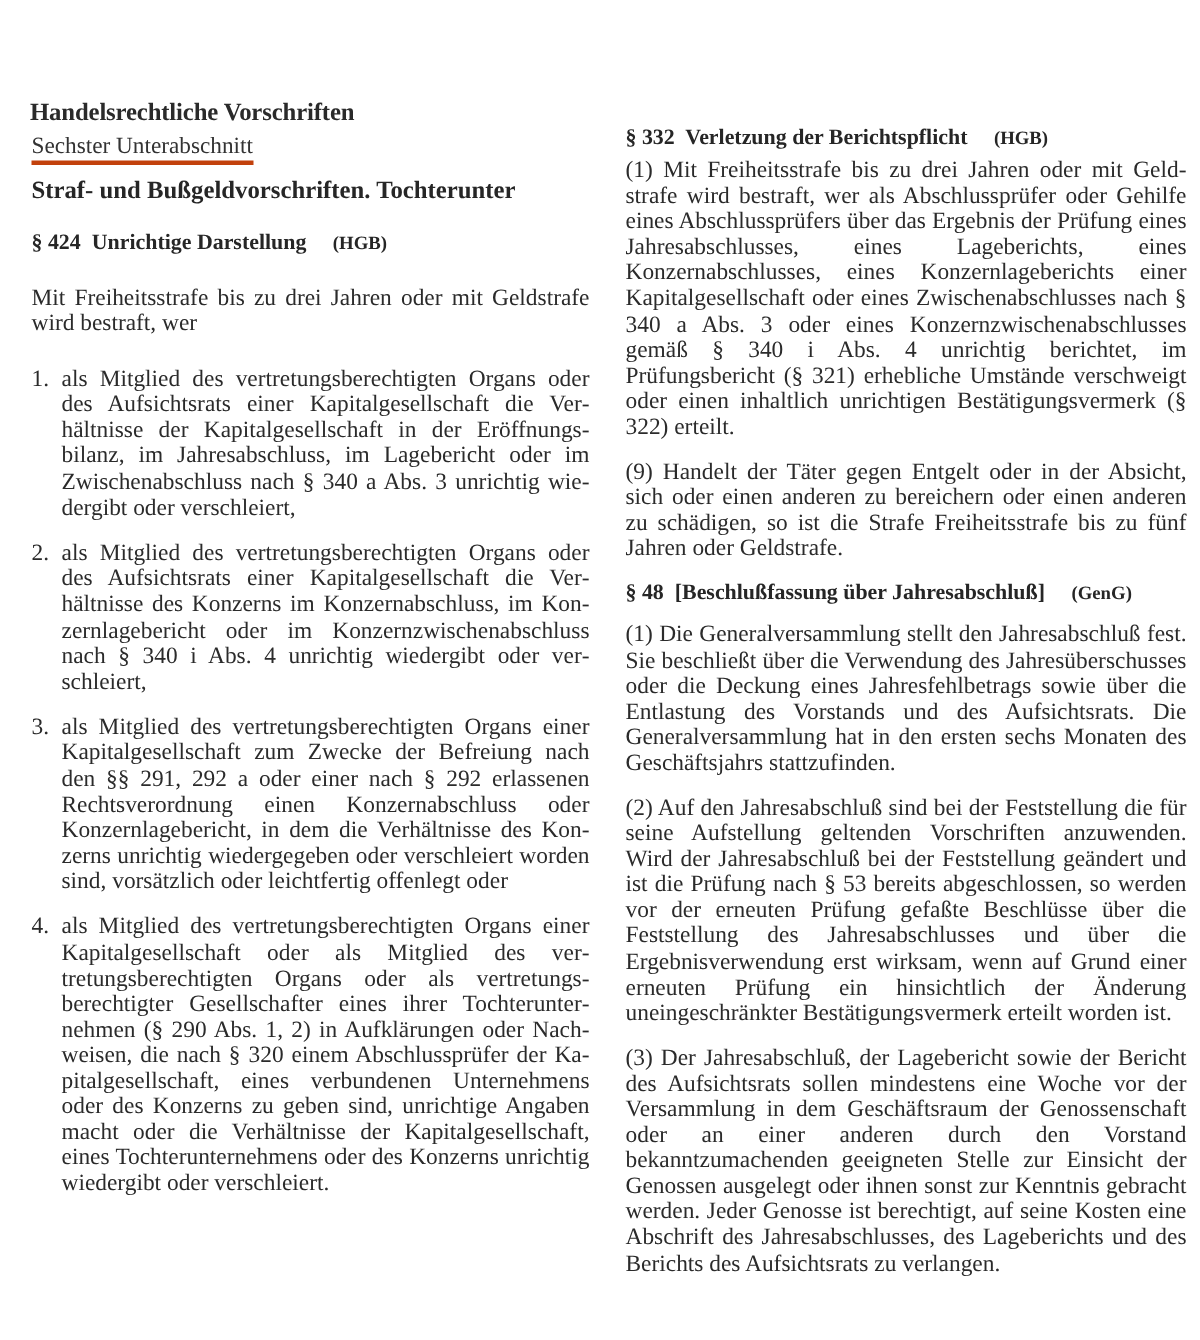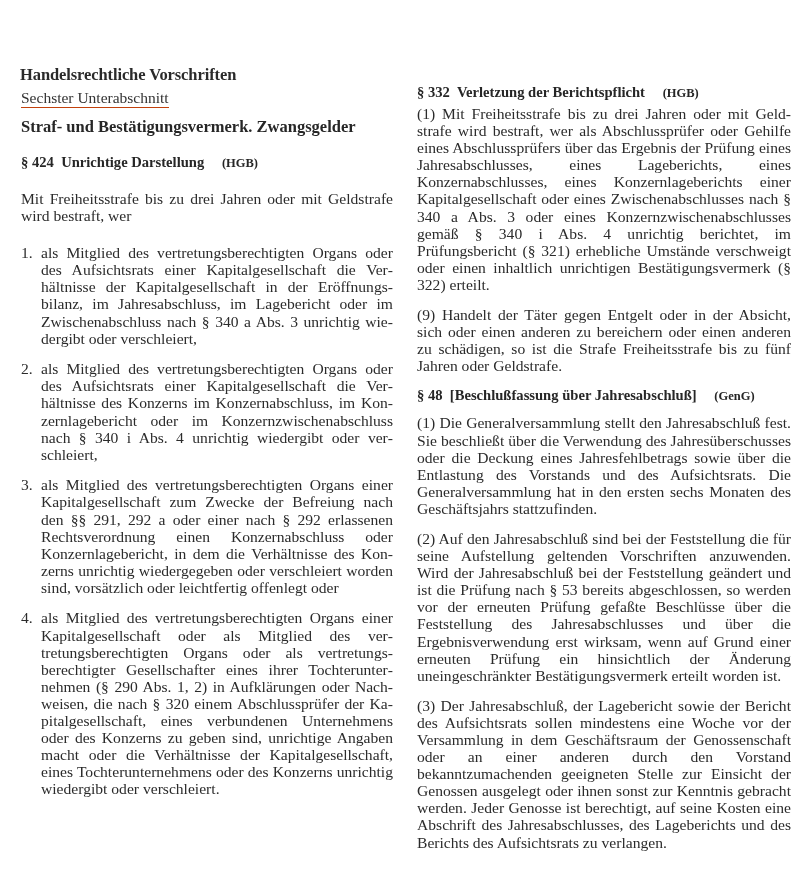--- a/index.html
+++ b/index.html
@@ -12,21 +12,21 @@
       position: absolute; left: 20px; top: 29px;
       font-weight: bold; font-size: 16.5px; color: #2a2a2a; letter-spacing: -0.1px; margin-top: 36px;
     }
     .col { position: absolute; top: 0; }
     .col-left { left: 21px; width: 372px; }
     .col-right { left: 417px; width: 374px; }
 
     .subsection {
       position: absolute; left: 0; top: 89px;
       font-size: 15.5px; color: #333;
-      border-bottom: 1px solid #c2410c; line-height: 17px; padding-bottom: 1px;
+      border-bottom: 3px solid #c2410c; line-height: 17px; padding-bottom: 1px;
     }
     .chapter-title {
       position: absolute; left: 0; top: 117px;
       font-weight: bold; font-size: 16.5px; color: #262626; white-space: nowrap;
     }
     .sect-heading {
       font-weight: bold; font-size: 14.6px; color: #262626; white-space: nowrap;
     }
     .sect-heading .src { font-size: 12.5px; margin-left: 14px; }
 
@@ -50,21 +50,21 @@
     .right-body .para { margin-bottom: 13px; }
     .right-body .sect-heading.second { margin-top: 12px; margin-bottom: 10px; }
   </style>
 </head>
 <body>
 
 <div class="page-header">Handelsrechtliche Vorschriften</div>
 
 <div class="col col-left">
   <div class="subsection">Sechster Unterabschnitt</div>
-  <div class="chapter-title">Straf- und Bestätigungsvermerk. Zwangsgelder</div>
+  <div class="chapter-title">Straf- und Bußgeldvorschriften. Tochterunter</div>
 
   <div class="left-body">
     <div class="sect-heading">
       <span>§ 424</span>&nbsp;
       <span>Unrichtige Darstellung</span>
       <span class="src">(HGB)</span>
     </div>
     <p class="intro">Mit Freiheitsstrafe bis zu drei Jahren oder mit Geld­strafe wird bestraft, wer</p>
     <ol class="items">
       <li>

